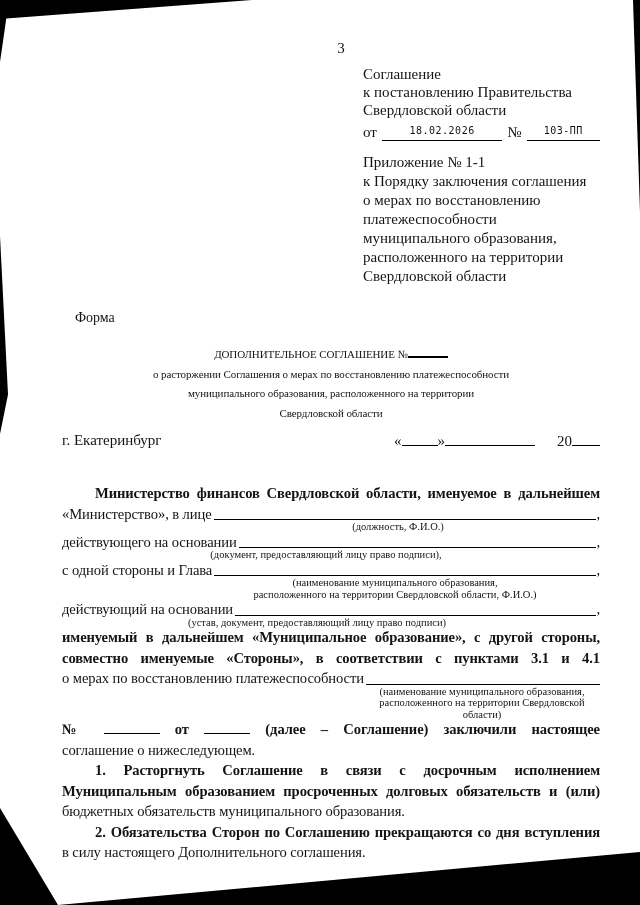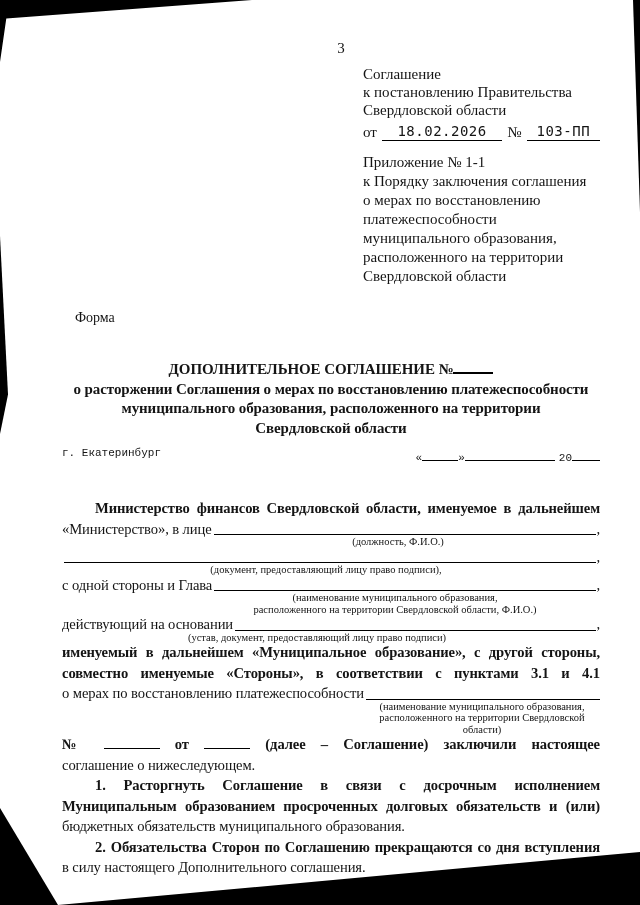--- a/index.html
+++ b/index.html
@@ -20,33 +20,33 @@
   .art-br{left:58px;top:852px;width:582px;height:53px;clip-path:polygon(100% 0,100% 100%,0 100%);}
 
   .content{position:absolute;left:62px;top:0;width:538px;}
 
   .pagenum{padding-top:40px;height:18px;font-size:15px;text-align:center;transform:translateX(10px);}
 
   .stamp{margin:7px 0 0 301px;font-size:15px;line-height:18px;}
   .stamp .sline{white-space:nowrap;}
   .dateline{display:flex;align-items:flex-end;gap:5px;height:22px;}
   .blankv{border-bottom:1.3px solid #000;text-align:center;display:inline-block;}
-  .mono{font-family:"DejaVu Sans Mono","Liberation Mono",monospace;font-size:14px;letter-spacing:.5px;}
+  .mono{font-family:"DejaVu Sans Mono","Liberation Mono",monospace;font-size:10px;letter-spacing:.5px;}
 
   .stamp2{margin:12px 0 0 301px;font-size:15px;line-height:19px;}
 
   .form-label{margin:24px 0 0 13px;font-size:14px;height:19px;}
 
-  .title{margin-top:30px;font-weight:bold;font-size:15px;line-height:19.5px;text-align:center;letter-spacing:-.1px;}
+  .title{margin-top:14px;font-weight:normal;font-size:11px;line-height:19.5px;text-align:center;letter-spacing:-.1px;}
   .blank{display:inline-block;height:13px;border-bottom:1.3px solid #000;}
   .title .blank{border-bottom-width:2px;}
 
-  .place{margin-top:9px;display:flex;justify-content:space-between;font-size:11px;height:20px;font-family:Liberation Mono, monospace;}
+  .place{margin-top:9px;display:flex;justify-content:space-between;font-size:15px;height:20px;}
   .pd-right{white-space:nowrap;}
-  .yr{margin-left:4px;}
+  .yr{margin-left:22px;}
 
   .body{margin-top:31px;font-size:14.6px;line-height:20.5px;letter-spacing:-.1px;}
   .jline{text-align:justify;text-align-last:justify;max-height:20.5px;overflow:hidden;font-weight:bold;}
   .lline{text-align:left;max-height:20.5px;overflow:hidden;}
   .ind{text-indent:33px;}
   .bline{display:flex;height:20.5px;white-space:nowrap;text-align:center;}
   .fill{flex:1;position:relative;}
   .fill::after{content:"";position:absolute;left:2px;right:0;bottom:4px;border-bottom:1.3px solid #000;}
   .cap{font-size:10.5px;line-height:11.5px;letter-spacing:0;text-align:center;margin-top:-3px;margin-bottom:-1px;}
   .cap.c1{margin-left:186px;width:300px;}
@@ -111,20 +111,21 @@
       <div class="jline ind">Министерство финансов Свердловской области, именуемое в дальнейшем</div>
 
       <div class="bline">
         <span>«Министерство», в лице</span>
         <span class="fill"></span>
         <span>,</span>
       </div>
       <div class="cap c1">(должность, Ф.И.О.)</div>
 
       <div class="bline">
+        <span>действующего на основании</span>
         <span class="fill"></span>
         <span>,</span>
       </div>
       <div class="cap c2">(документ, предоставляющий лицу право подписи),</div>
 
       <div class="bline">
         <span>с одной стороны и Глава</span>
         <span class="fill"></span>
         <span>,</span>
       </div>

